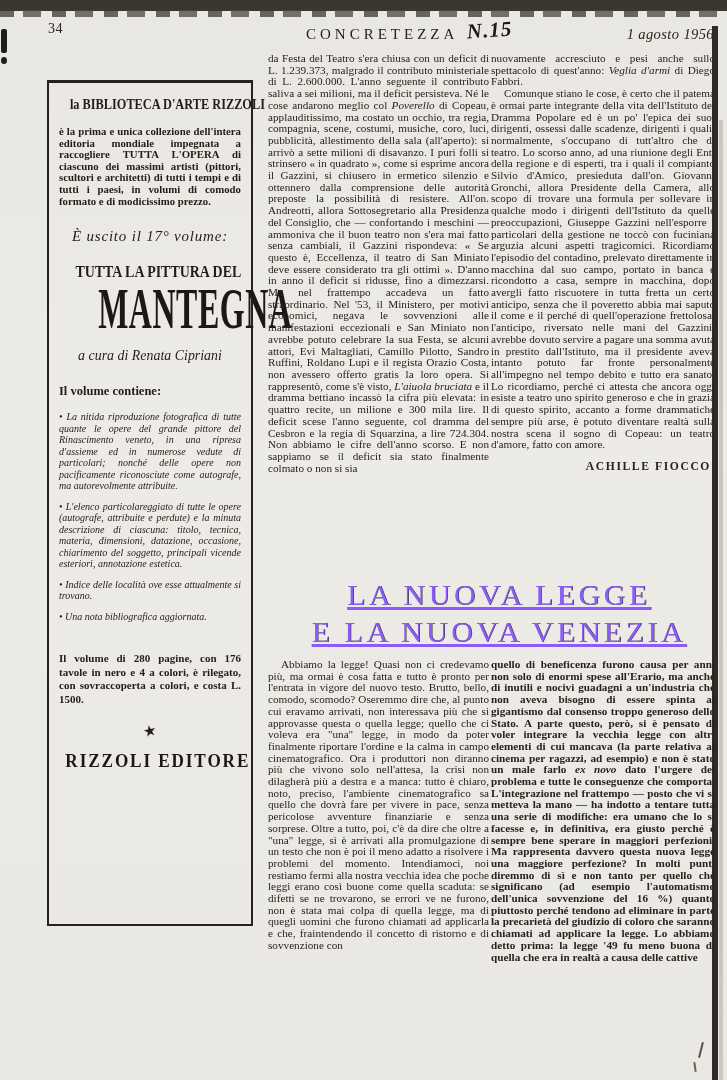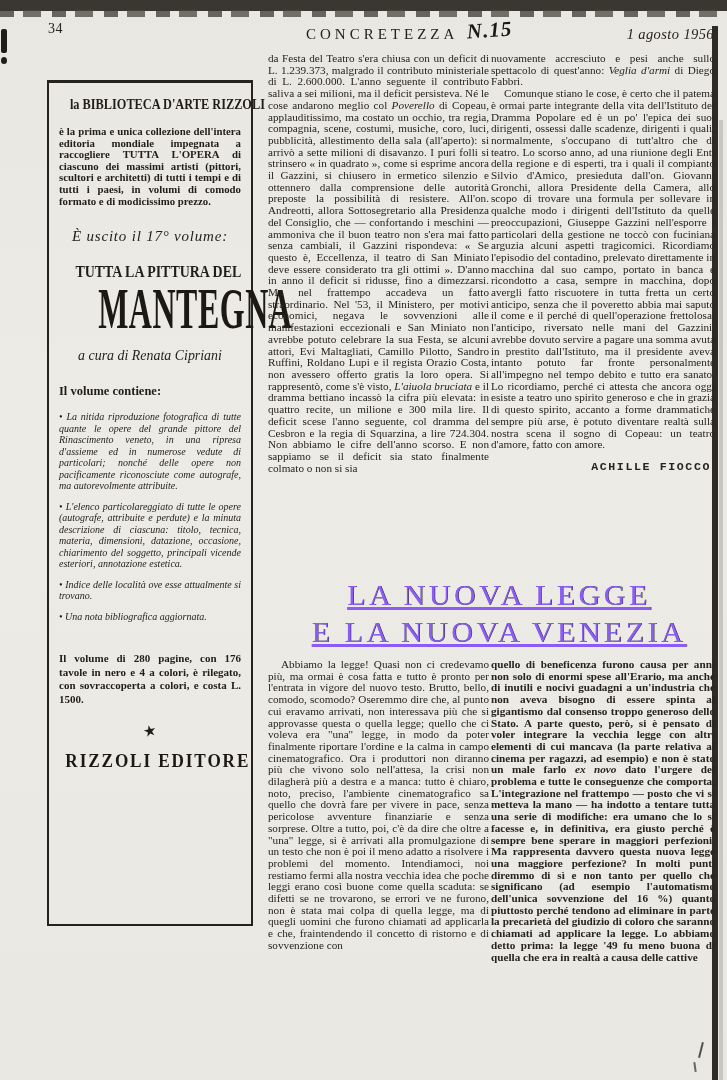--- a/index.html
+++ b/index.html
@@ -51,21 +51,21 @@
     transform:scaleX(.93);transform-origin:center;color:#1c1914;}
 
   
   .col{position:absolute;font-size:11.2px;line-height:11.7px;text-align:justify;color:#27231e;}
   .col p{margin:0;}
   .col p.indent{text-indent:13px;}
   #col1top{left:268px;top:53px;width:221px;}
   #col2top{left:491px;top:53px;width:224px;}
   #col1bot{left:268px;top:659px;width:221px;}
   #col2bot{left:491px;top:659px;width:224px;font-weight:bold;}
-  .signature{margin-top:10px !important;text-align:right;font-weight:bold;font-size:11.6px;letter-spacing:1.6px;padding-right:4px;font-family:Liberation Mono, monospace;}
+  .signature{margin-top:10px !important;text-align:right;font-weight:bold;font-size:11.6px;letter-spacing:1.6px;padding-right:4px;}
 
   
   .headline{position:absolute;left:266px;top:568px;width:450px;margin:8px;text-align:center;
     font-weight:400;font-size:30px;line-height:37px;letter-spacing:3.5px;color:#8b5cf6;
     text-shadow:.5px 0 0 #2b2722;text-decoration:underline;}
   .hl-line{display:block;white-space:nowrap;}
 </style>
 </head>
 <body>
 

